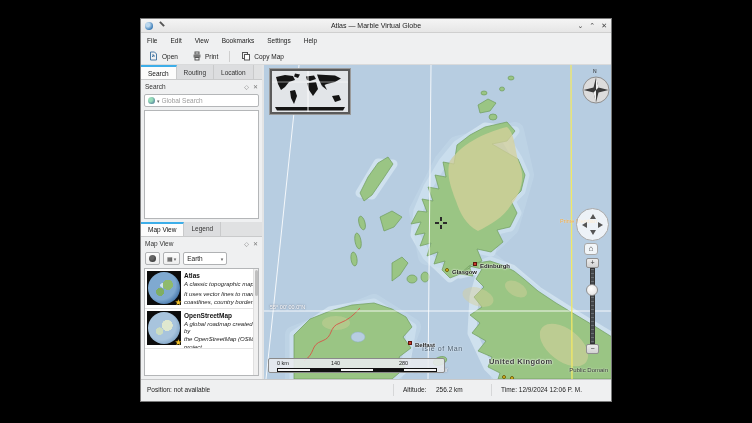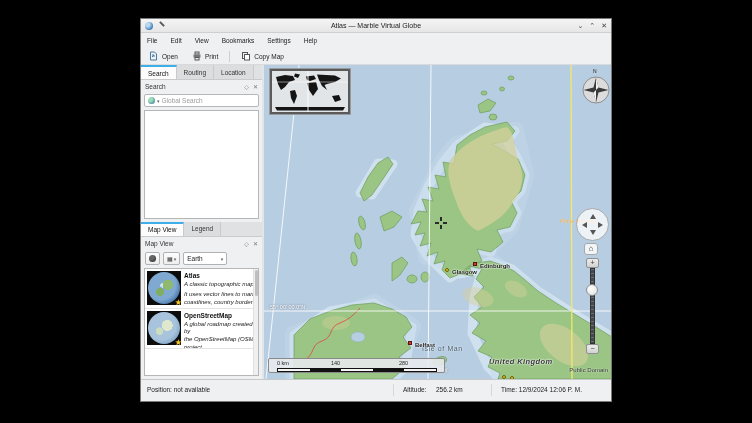--- a/index.html
+++ b/index.html
@@ -386,21 +386,21 @@
         <div class="marker m-dot" style="left:181px; top:203px;"></div>
         <div class="map-label" style="left:188px; top:204px;">Glasgow</div>
         <div class="marker m-sq" style="left:209px; top:197px;"></div>
         <div class="map-label" style="left:216px; top:198px;">Edinburgh</div>
         <div class="marker m-sq" style="left:144px; top:276px;"></div>
         <div class="map-label" style="left:151px; top:277px;">Belfast</div>
         <div class="marker m-dot" style="left:238px; top:310px;"></div>
         <div class="marker m-dot" style="left:246px; top:311px;"></div>
 
         <div class="region-label" style="left:158px; top:280px;">Isle of Man</div>
-        <div class="country-label" style="left:225px; top:292px;font-style:italic;">United Kingdom</div>
+        <div class="country-label" style="left:225px; top:292px;">United Kingdom</div>
         <div class="attr-label" style="right:3px; top:302px;">Public Domain</div>
 
         <div class="dpad">
           <span class="dp up"></span>
           <span class="dp down"></span>
           <span class="dp left"></span>
           <span class="dp right"></span>
         </div>
         <div class="homebtn">⌂</div>
         <div class="zoombtn zplus">+</div>

